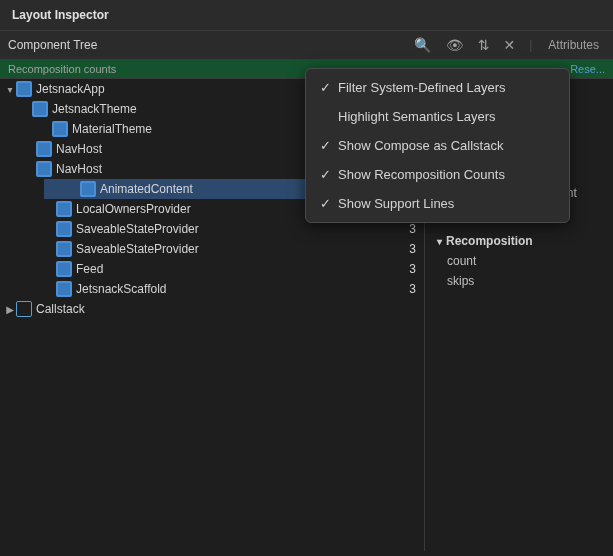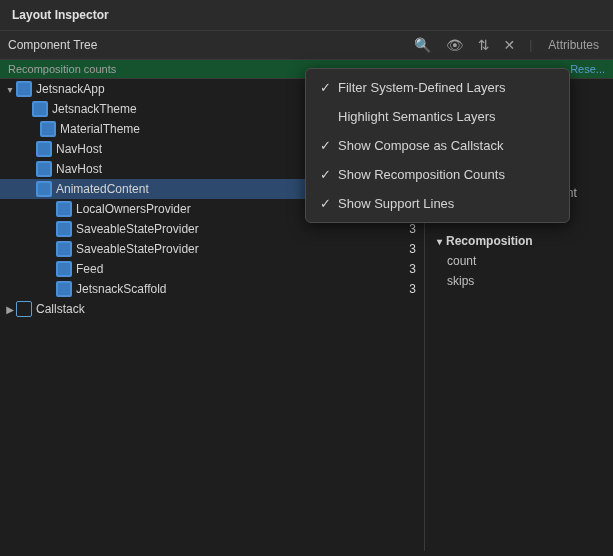--- a/index.html
+++ b/index.html
@@ -263,40 +263,40 @@
         <span class="item-label">JetsnackApp</span>
       </div>
 
       <div class="tree-item" style="padding-left:20px;">
         <span class="expand-arrow"></span>
         <span class="component-icon blue"></span>
         <span class="item-label">JetsnackTheme</span>
       </div>
 
 
-      <div class="tree-item" style="padding-left:28px;">
+      <div class="tree-item" style="padding-left:40px;">
         <span class="expand-arrow"></span>
         <span class="component-icon blue"></span>
         <span class="item-label">MaterialTheme</span>
       </div>
 
       <div class="tree-item" style="padding-left:24px;">
         <span class="expand-arrow"></span>
         <span class="component-icon blue"></span>
         <span class="item-label">NavHost</span>
       </div>
 
       <div class="tree-item" style="padding-left:24px;">
         <span class="expand-arrow"></span>
         <span class="component-icon blue"></span>
         <span class="item-label">NavHost</span>
         <span class="item-count">48</span>
       </div>
 
-      <div class="tree-item selected" style="padding-left:24px;">
+      <div class="tree-item selected" style="padding-left:24px;margin-left:44px;">
         <span class="expand-arrow"></span>
         <span class="component-icon blue"></span>
         <span class="item-label">AnimatedContent</span>
         <span class="item-count highlighted">48</span>
       </div>
 
       <div class="tree-item" style="padding-left:44px;">
         <span class="expand-arrow"></span>
         <span class="component-icon blue"></span>
         <span class="item-label">LocalOwnersProvider</span>

